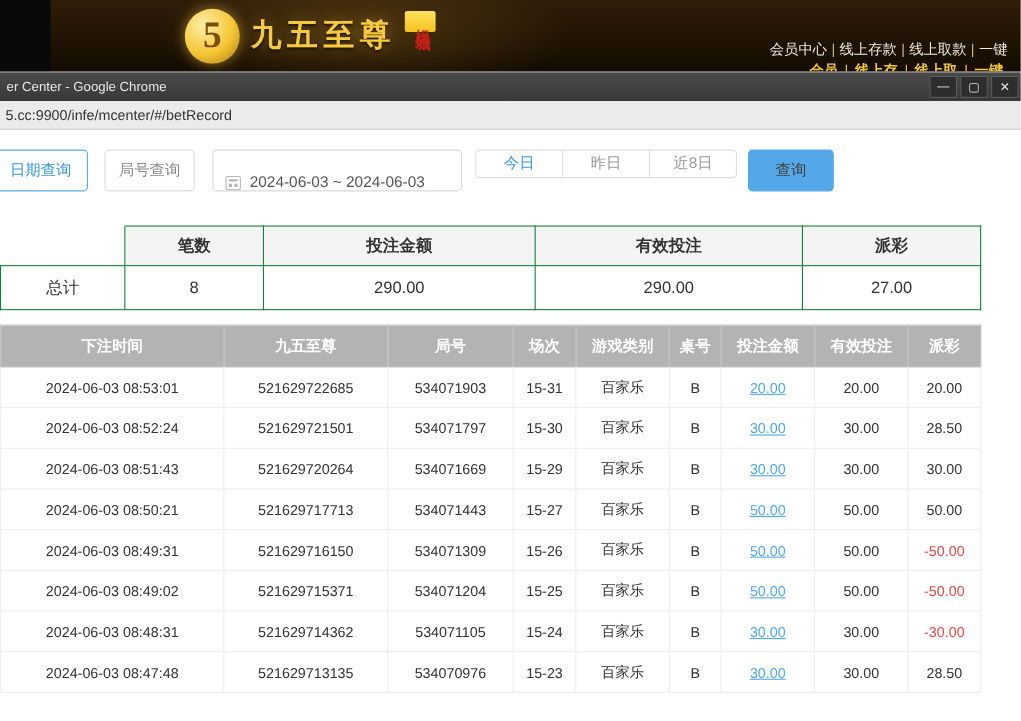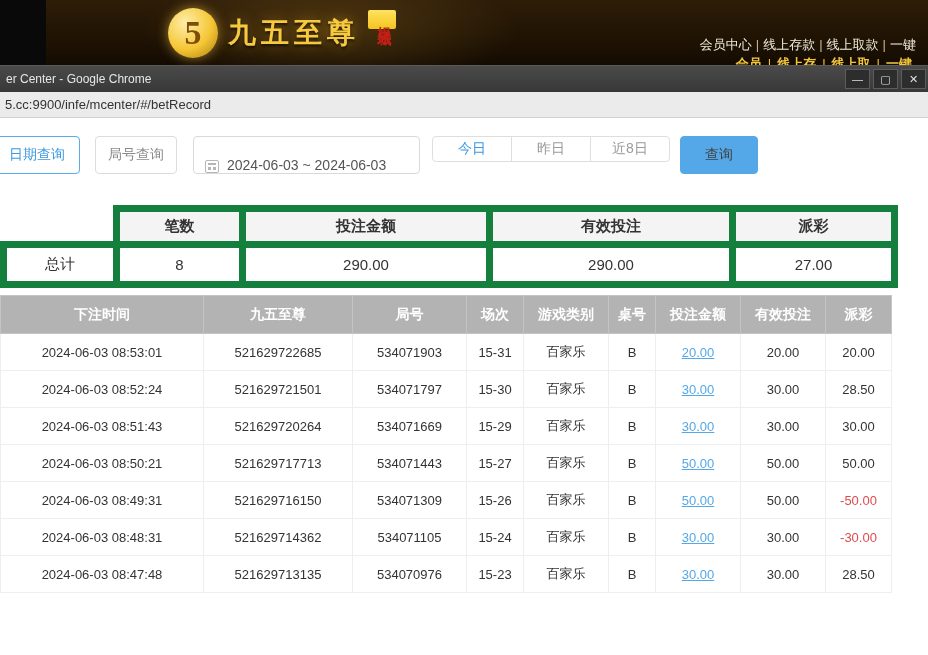--- a/index.html
+++ b/index.html
@@ -66,21 +66,21 @@
   .group-btn:first-child { border-radius:4px 0 0 4px; margin-left:0; }
   .group-btn:last-child { border-radius:0 4px 4px 0; }
   .group-btn.active { color:#3a97e0; }
   .btn-search { position:absolute; left:680px; top:0; width:78px; height:38px; background:#54a8e8;
     border:1px solid #54a8e8; border-radius:4px; color:#404040; font-size:14px;
     display:flex; align-items:center; justify-content:center; cursor:pointer; }
 
   
   table { border-collapse:collapse; table-layout:fixed; }
   .summary { position:absolute; top:87px; left:0; width:891px; }
-  .summary th, .summary td { border:7px solid #15803d; text-align:center; font-size:15px; color:#333; }
+  .summary th, .summary td { border:1px solid #15803d; text-align:center; font-size:15px; color:#333; }
   .summary th { height:36px; background:#f4f4f4; font-weight:600; }
   .summary th.blank { background:#fff; border-top-color:#fff; border-left-color:#fff; }
   .summary td { height:40px; background:#fff; }
 
   
   .records { position:absolute; top:177px; left:0; width:891px; }
   .records th { height:38px; background:#b3b3b3; color:#fff; font-size:14px; font-weight:bold;
     border:1px solid #c4c4c4; text-align:center; }
   .records td { height:37px; background:#fff; border:1px solid #eeeeee; font-size:13px; color:#333; text-align:center; }
   .records td.link { color:#54a8e8; text-decoration:underline; cursor:pointer; }
@@ -234,20 +234,31 @@
           <td>521629716150</td>
           <td>534071309</td>
           <td>15-26</td>
           <td>百家乐</td>
           <td>B</td>
           <td class="link">50.00</td>
           <td>50.00</td>
           <td class="neg">-50.00</td>
         </tr>
         <tr>
+          <td>2024-06-03 08:49:02</td>
+          <td>521629715371</td>
+          <td>534071204</td>
+          <td>15-25</td>
+          <td>百家乐</td>
+          <td>B</td>
+          <td class="link">50.00</td>
+          <td>50.00</td>
+          <td class="neg">-50.00</td>
+        </tr>
+        <tr>
           <td>2024-06-03 08:48:31</td>
           <td>521629714362</td>
           <td>534071105</td>
           <td>15-24</td>
           <td>百家乐</td>
           <td>B</td>
           <td class="link">30.00</td>
           <td>30.00</td>
           <td class="neg">-30.00</td>
         </tr>

